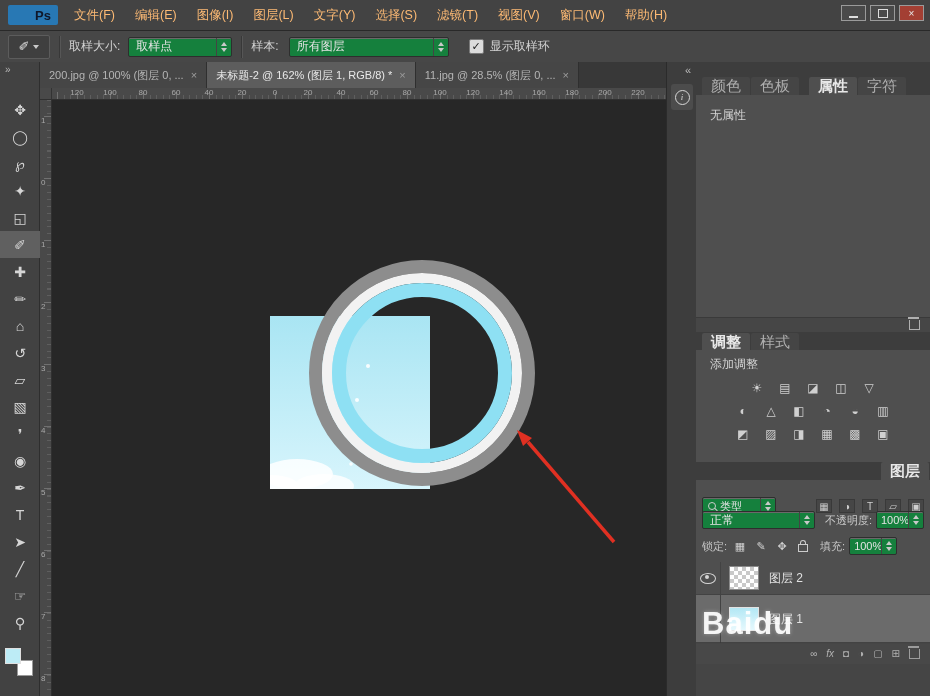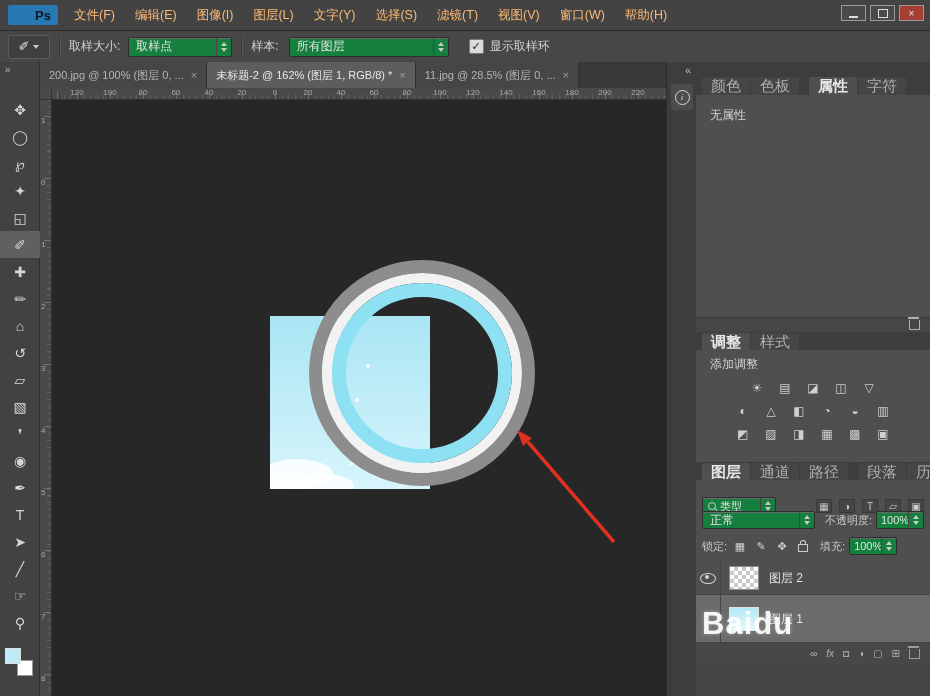--- a/index.html
+++ b/index.html
@@ -102,21 +102,21 @@
              border-top:1px solid #3a3a3a;display:flex;justify-content:flex-end;align-items:center;padding-right:10px;box-sizing:border-box;}
   .trash-shape{width:9px;height:9px;border:1px solid #b0b0b0;border-top:none;position:relative;display:inline-block;}
   .trash-shape::before{content:'';position:absolute;left:-2px;top:-3px;width:11px;height:2px;background:#b0b0b0;}
 
   #g2-tabs{top:270px;}
   #g2-content{position:absolute;left:0;top:288px;width:234px;height:112px;background:#4f4f4f;}
   #g2-title{padding:6px 14px 0 14px;font-size:12px;color:#d3d3d3;}
   .adj-row{display:flex;justify-content:center;gap:10px;margin-top:7px;}
   .adj-icon{width:18px;height:16px;display:flex;align-items:center;justify-content:center;color:#d0d0d0;font-size:12px;}
 
-  #g3-tabs{top:400px;}
+  #g3-tabs{top:400px;flex-direction:column;}
   #g3-content{position:absolute;left:0;top:418px;width:234px;height:216px;background:#4f4f4f;}
   #filter-row{position:absolute;left:6px;top:16px;right:6px;height:20px;display:flex;align-items:center;justify-content:space-between;}
   #filter-dd{width:74px;height:18px;}
   .search-shape{width:6px;height:6px;border:1px solid #ccc;border-radius:50%;position:relative;margin-left:5px;flex:none;}
   .search-shape::after{content:'';position:absolute;width:4px;height:1px;background:#ccc;left:5px;top:6px;transform:rotate(45deg);}
   #filter-dd .dd-label{padding:0 4px;font-size:11px;}
   #filter-icons{display:flex;gap:7px;align-items:center;}
   .f-icon{width:16px;height:14px;background:#464646;border:1px solid #393939;color:#cfcfcf;font-size:10px;
           display:flex;align-items:center;justify-content:center;box-sizing:border-box;}
   #blend-row{position:absolute;left:6px;top:30px;right:6px;height:20px;display:flex;align-items:center;}

